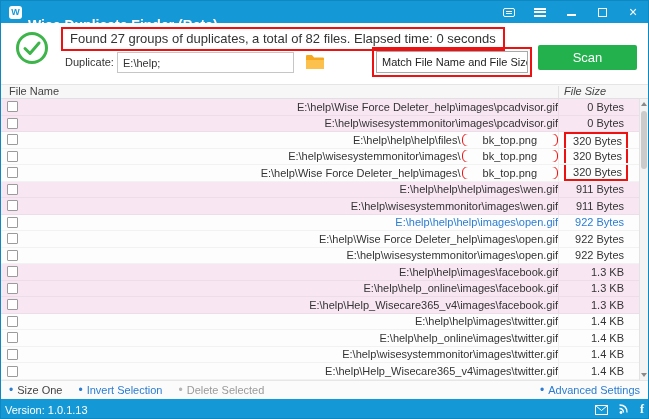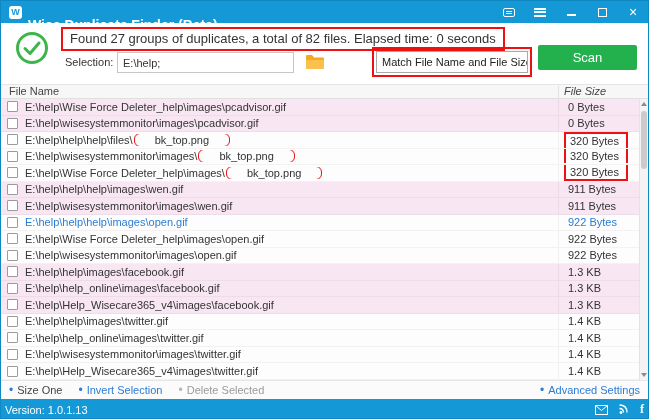--- a/index.html
+++ b/index.html
@@ -62,21 +62,21 @@
     position:relative; height:14px; background:#f7f7f7;
     border-bottom:1px solid #e0e0e0; font-size:11px; color:#444; line-height:13px;
   }
   .col-name { position:absolute; left:8px; top:0; }
   .col-size { position:absolute; left:563px; top:0;font-style:italic; }
   .hdr-div { position:absolute; left:557px; top:1px; width:1px; height:12px; background:#e2e2e2; }
 
   .table-body { position:relative; height:281px; overflow:hidden; background:#fff; }
   .row {
     height:16.53px; display:flex; align-items:center; font-size:11px; color:#333;
-    border-bottom:1px solid rgba(0,0,0,0.045); white-space:nowrap;
+    border-bottom:1px solid rgba(0,0,0,0.045); white-space:nowrap;text-align:right;
   }
   .row-pink  { background:#f8e7f3; }
   .row-white { background:#fdfdfd; }
   .checkbox {
     flex:none; width:11px; height:11px; margin:0 7px 0 6px;
     border:1px solid #9b9b9b; background:#fff; border-radius:1px;
   }
   .fname { flex:1; overflow:hidden; }
   .fname-mark { border:1px solid #ee1111; border-radius:6px; padding:0 20px; margin-left:1px; }
   .fsize-cell { flex:none; width:90px; border-left:1px solid rgba(0,0,0,0.05); align-self:stretch; display:flex; align-items:center; padding-left:5px; }
@@ -146,21 +146,21 @@
   </div>
 
   <div class="toolbar">
     <div class="success-icon">
       <svg width="34" height="34" viewBox="0 0 34 34">
         <circle cx="17" cy="17" r="14.5" fill="#ffffff" stroke="#3db54a" stroke-width="3"></circle>
         <path d="M10 17.5 L15 22.5 L24 12" stroke="#3db54a" stroke-width="3" fill="none" stroke-linecap="round" stroke-linejoin="round"></path>
       </svg>
     </div>
     <div class="summary">Found 27 groups of duplicates, a total of 82 files. Elapsed time: 0 seconds</div>
-    <div class="loc-label">Selection:</div>
+    <div class="loc-label">Duplicate:</div>
     <input class="loc-input" type="text" value="E:\help;" style="">
     <button class="folder-btn">
       <svg width="20" height="17" viewBox="0 0 20 17">
         <path d="M1 4 L1 2 Q1 1 2 1 L7 1 L9 3.5 L18 3.5 Q19 3.5 19 4.5 L19 14 Q19 15 18 15 L2 15 Q1 15 1 14 Z" fill="#f6a821"></path>
         <path d="M1 6 L19 6 L19 14 Q19 15 18 15 L2 15 Q1 15 1 14 Z" fill="#fcc04d"></path>
       </svg>
     </button>
     <div class="match-select">
       <span>Match File Name and File Size (...</span>
 

